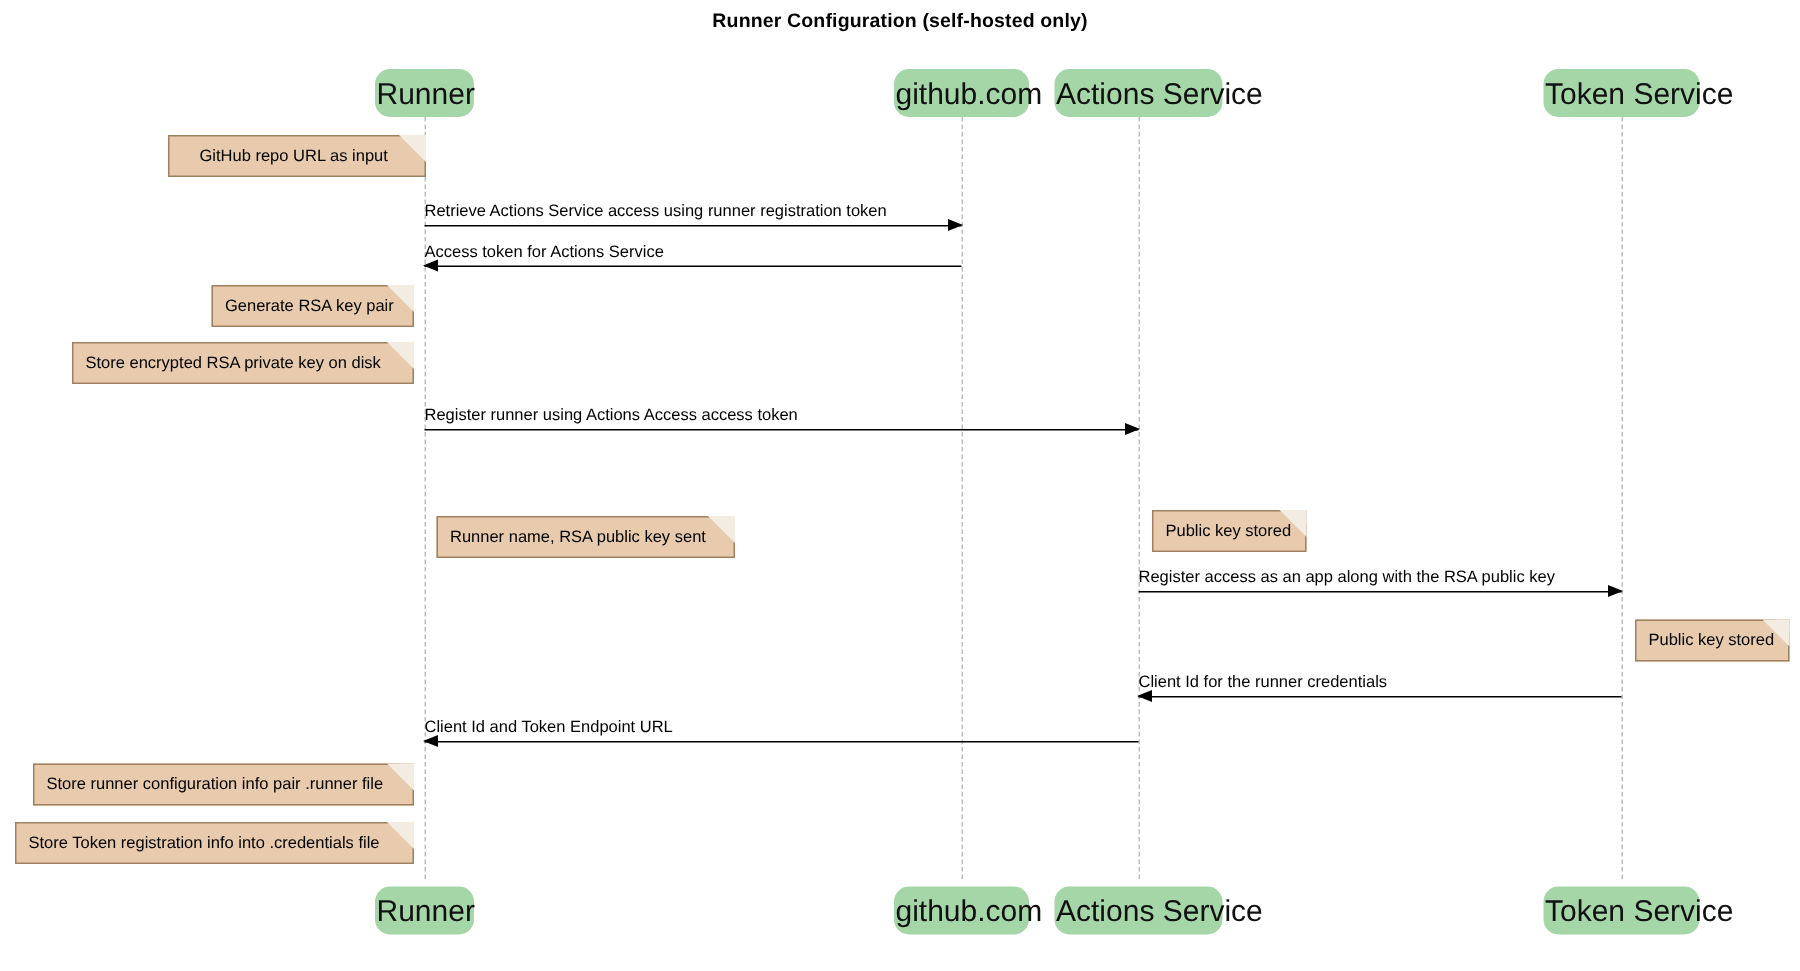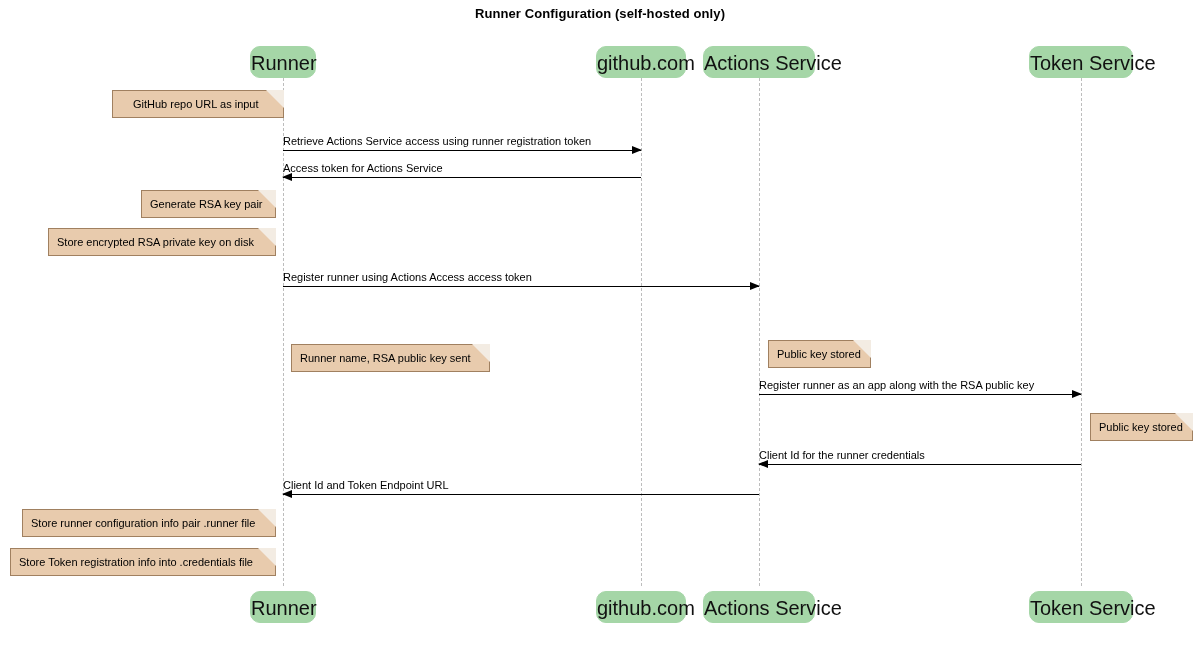--- a/index.html
+++ b/index.html
@@ -159,21 +159,21 @@
       <div class="msg" style="left: 283px; top: 177px; width: 358px;">
         <div class="arrowhead left"></div>
         <div class="label">Access token for Actions Service</div>
       </div>
       <div class="msg" style="left: 283px; top: 286px; width: 476px;">
         <div class="arrowhead right"></div>
         <div class="label">Register runner using Actions Access access token</div>
       </div>
       <div class="msg" style="left: 759px; top: 394px; width: 322px;">
         <div class="arrowhead right"></div>
-        <div class="label">Register runner as an app along with the RSA public key</div>
+        <div class="label">Register access as an app along with the RSA public key</div>
       </div>
       <div class="msg" style="left: 759px; top: 464px; width: 322px;">
         <div class="arrowhead left"></div>
         <div class="label">Client Id for the runner credentials</div>
       </div>
       <div class="msg" style="left: 283px; top: 494px; width: 476px;">
         <div class="arrowhead left"></div>
         <div class="label">Client Id and Token Endpoint URL</div>
       </div>
     </div>

